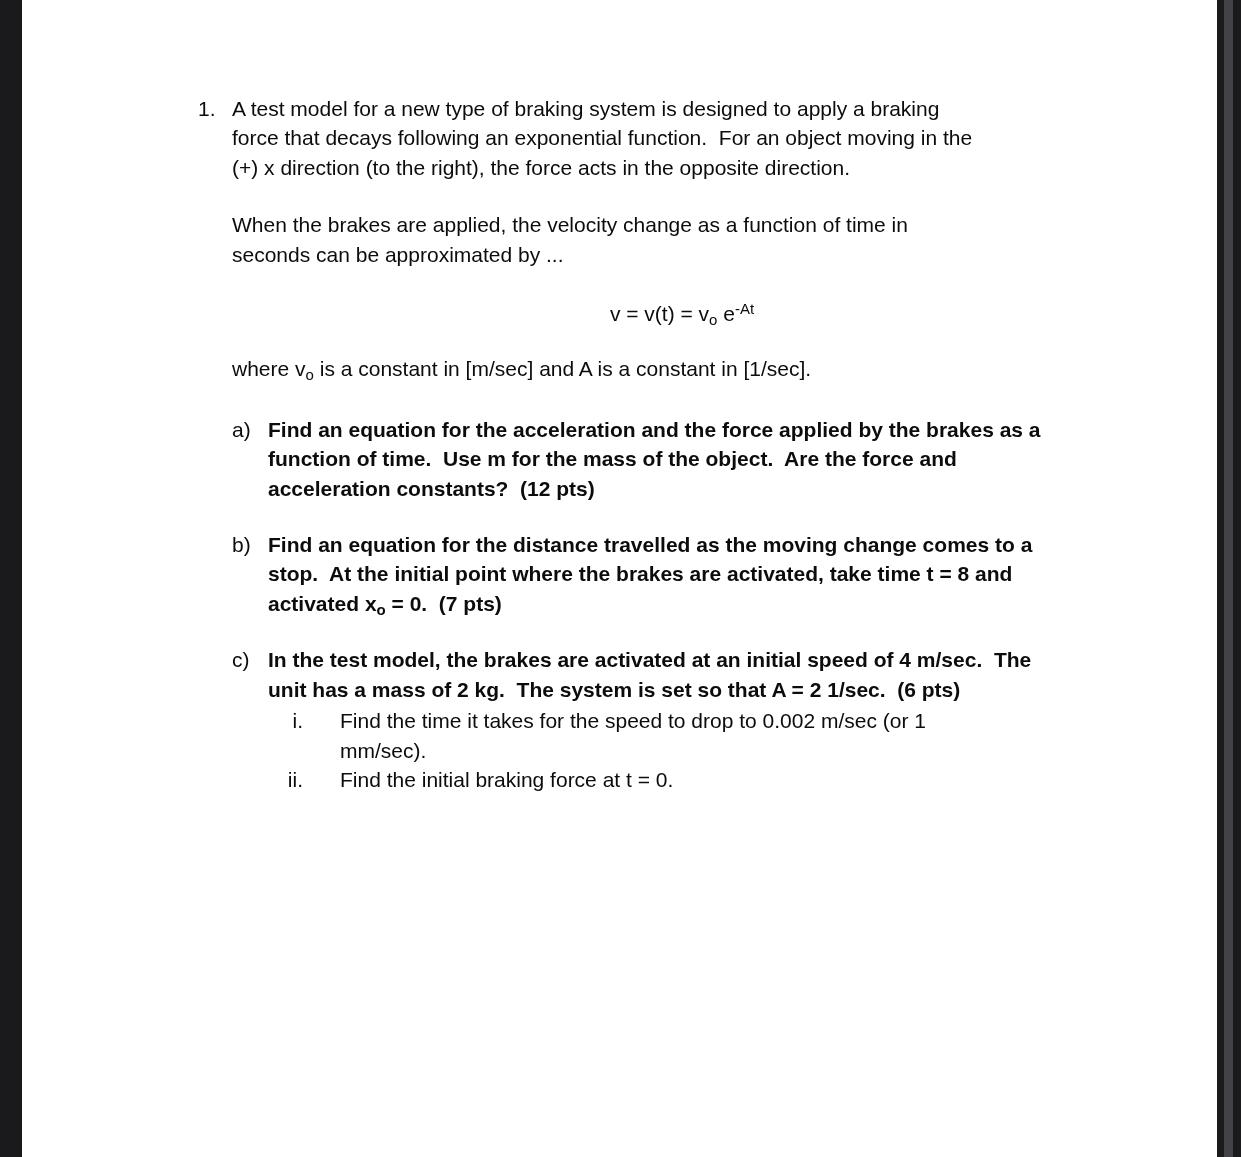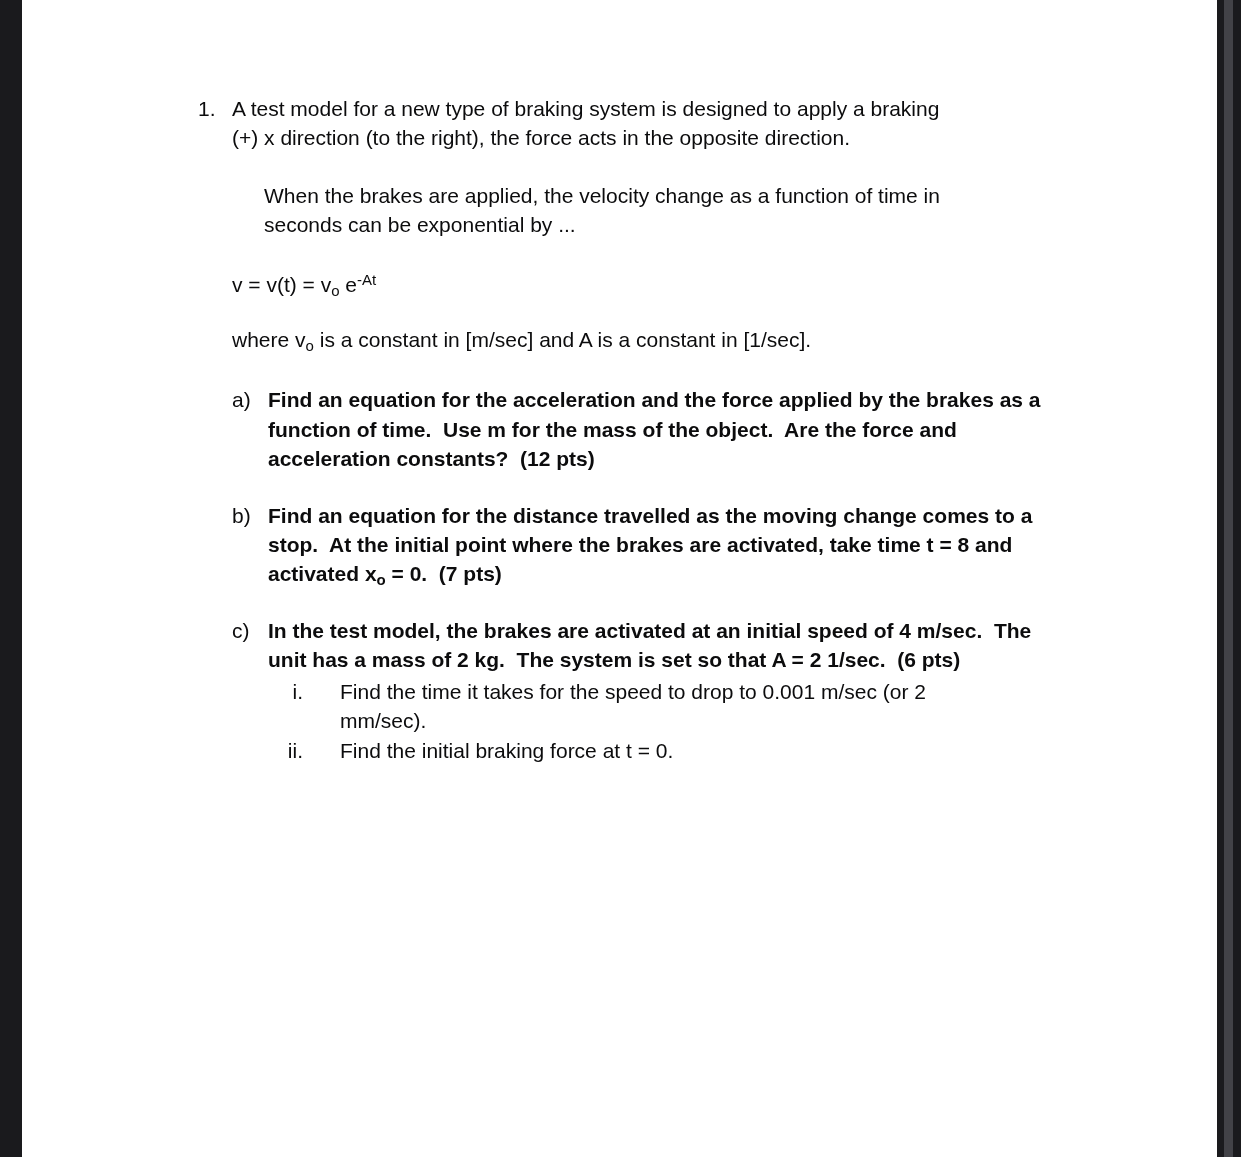--- a/index.html
+++ b/index.html
@@ -35,22 +35,22 @@
     width: 900px;
     font-size: 21px;
     line-height: 29.4px;
   }
   .line { white-space: pre; }
 
   .hang { position: relative; }
   .hang .marker { position: absolute; left: -34px; top: 0; }
 
   .block-intro    { margin-bottom: 28px; }
-  .block-velocity { margin-bottom: 30px; margin-left: 32px; }
-  .block-equation { margin-bottom: 26px; }
+  .block-velocity { margin-bottom: 30px; }
+  .block-equation { margin-bottom: 26px; text-align: center; }
   .block-where    { margin-bottom: 31px; }
 
   .part { display: flex; align-items: flex-start; }
   .part-a, .part-b { margin-bottom: 27px; }
   .part-c { margin-bottom: 2px; }
   .part-label { width: 36px; flex: none; }
   .part-text { flex: none; font-weight: bold; }
 
   .roman { display: flex; align-items: flex-start; }
   .roman-label { margin-left: 36px; width: 35px; flex: none; text-align: right; }
@@ -74,26 +74,27 @@
 </head>
 <body style="--edge-color: #1a1a1d; --thumb-color: #424247; --page-color: #ffffff; --ink-color: #0c0c0d;">
 
 <div class="edge-left"></div>
 
 <div class="content">
 
   <div class="block-intro hang">
     <span class="marker">1.</span>
     <div class="line">A test model for a new type of braking system is designed to apply a braking</div>
+    <div class="line">force that decays following an exponential function.  For an object moving in the</div>
     <div class="line">(+) x direction (to the right), the force acts in the opposite direction.</div>
   </div>
 
   <div class="block-velocity">
     <div class="line">When the brakes are applied, the velocity change as a function of time in</div>
-    <div class="line">seconds can be exponential by ...</div>
+    <div class="line">seconds can be approximated by ...</div>
   </div>
 
   <div class="block-equation">
     <div class="line"><span>v = v(t) = v</span><sub>o</sub><span> e</span><sup>-At</sup></div>
   </div>
 
   <div class="block-where">
     <div class="line"><span>where v</span><sub>o</sub><span> is a constant in [m/sec] and A is a constant in [1/sec].</span></div>
   </div>
 
@@ -119,21 +120,21 @@
     <span class="part-label">c)</span>
     <div class="part-text">
       <div class="line">In the test model, the brakes are activated at an initial speed of 4 m/sec.  The</div>
       <div class="line">unit has a mass of 2 kg.  The system is set so that A = 2 1/sec.  (6 pts)</div>
     </div>
   </div>
 
   <div class="roman">
     <span class="roman-label">i.</span>
     <div class="roman-text">
-      <div class="line">Find the time it takes for the speed to drop to 0.001 m/sec (or 2</div>
+      <div class="line">Find the time it takes for the speed to drop to 0.002 m/sec (or 1</div>
       <div class="line">mm/sec).</div>
     </div>
   </div>
 
   <div class="roman">
     <span class="roman-label">ii.</span>
     <div class="roman-text">
       <div class="line">Find the initial braking force at t = 0.</div>
     </div>
   </div>

